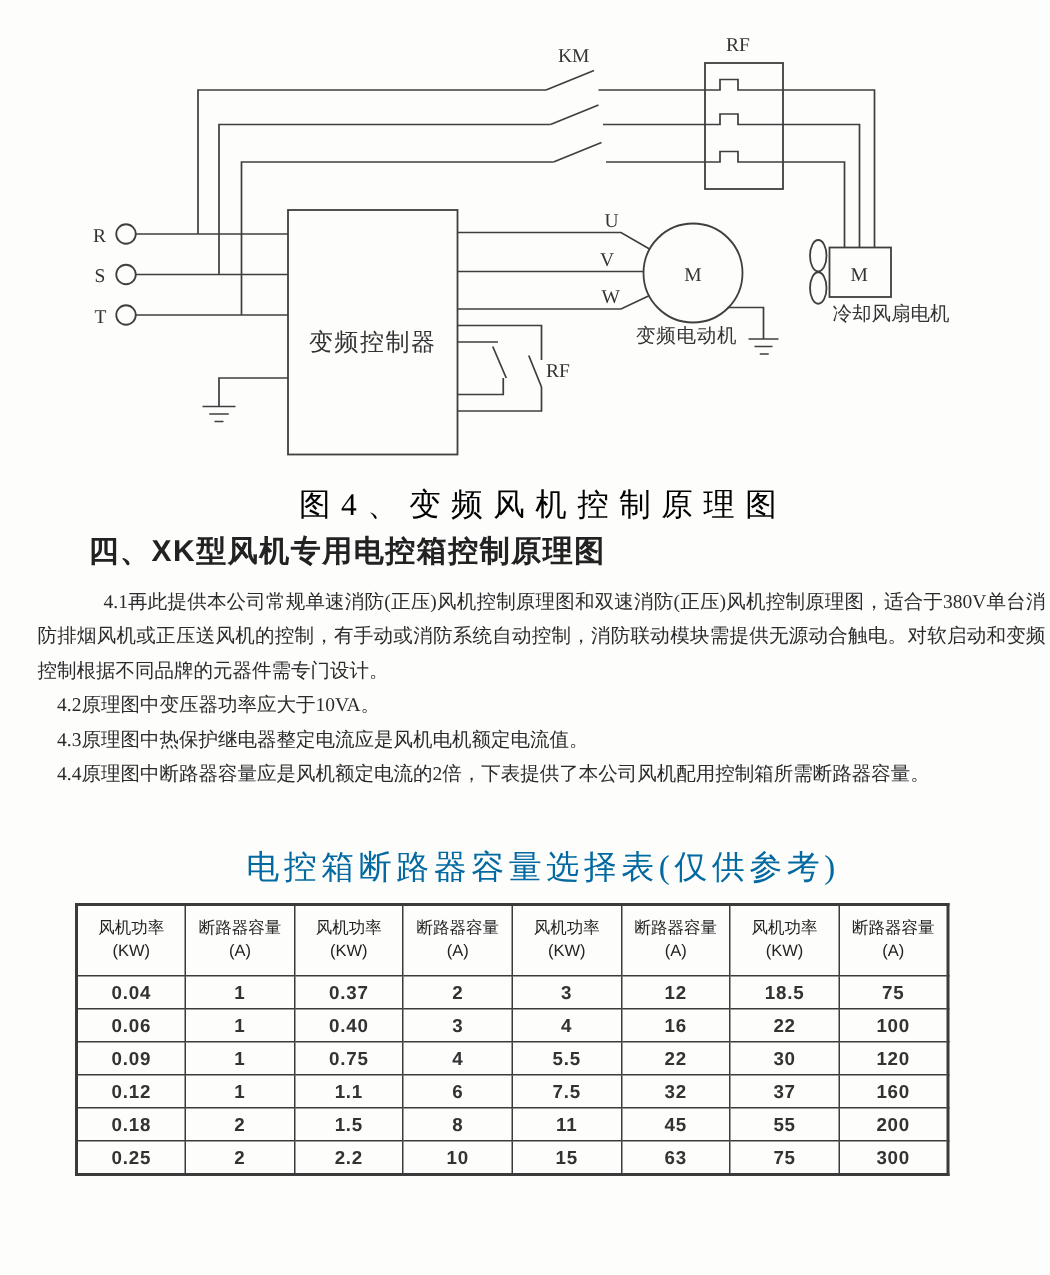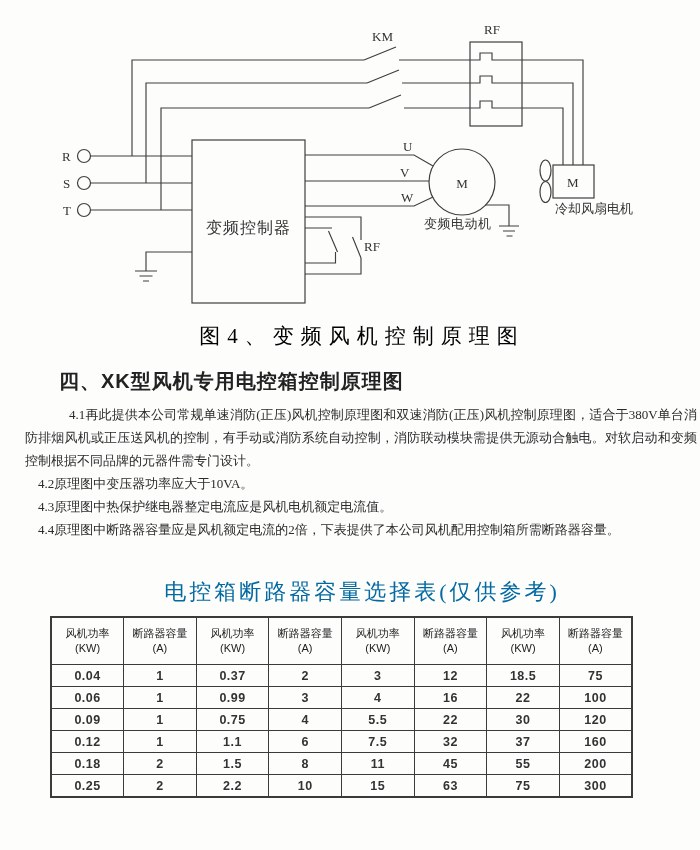--- a/index.html
+++ b/index.html
@@ -13,21 +13,21 @@
   svg .box{stroke:#3f3f3f;stroke-width:1.2;fill:none;}
   svg .lbl{fill:#333;font-family:"Liberation Serif","DejaVu Serif",serif;font-size:13px;}
   svg .lbl-big{fill:#333;font-family:"Liberation Serif","DejaVu Serif",serif;font-size:16px;letter-spacing:1px;}
   .figure-caption{
     text-align:center;margin-top:10px;font-size:21px;letter-spacing:7px;color:#000000;
   }
   .content{padding:0 15px 0 13px;}
   .section-heading{
     font-family:"Liberation Sans","DejaVu Sans",sans-serif;font-weight:bold;
     font-size:20px;letter-spacing:1px;color:#222;
-    margin:18px 0 8px 34px;
+    margin:4px 0 8px 34px;
   }
   .body-text p{
     margin:0;font-size:13px;line-height:23px;text-align:justify;color:#2b2b2b;
   }
   .body-text p.indent-big{text-indent:44px;}
   .body-text p.indent-sm{text-indent:13px;}
   .table-title{
     text-align:center;margin-top:36px;font-size:22px;letter-spacing:3px;color:#0369a1;
   }
   table.breaker{
@@ -189,21 +189,21 @@
           <td>0.37</td>
           <td>2</td>
           <td>3</td>
           <td>12</td>
           <td>18.5</td>
           <td>75</td>
         </tr>
         <tr>
           <td>0.06</td>
           <td>1</td>
-          <td>0.99</td>
+          <td>0.40</td>
           <td>3</td>
           <td>4</td>
           <td>16</td>
           <td>22</td>
           <td>100</td>
         </tr>
         <tr>
           <td>0.09</td>
           <td>1</td>
           <td>0.75</td>

